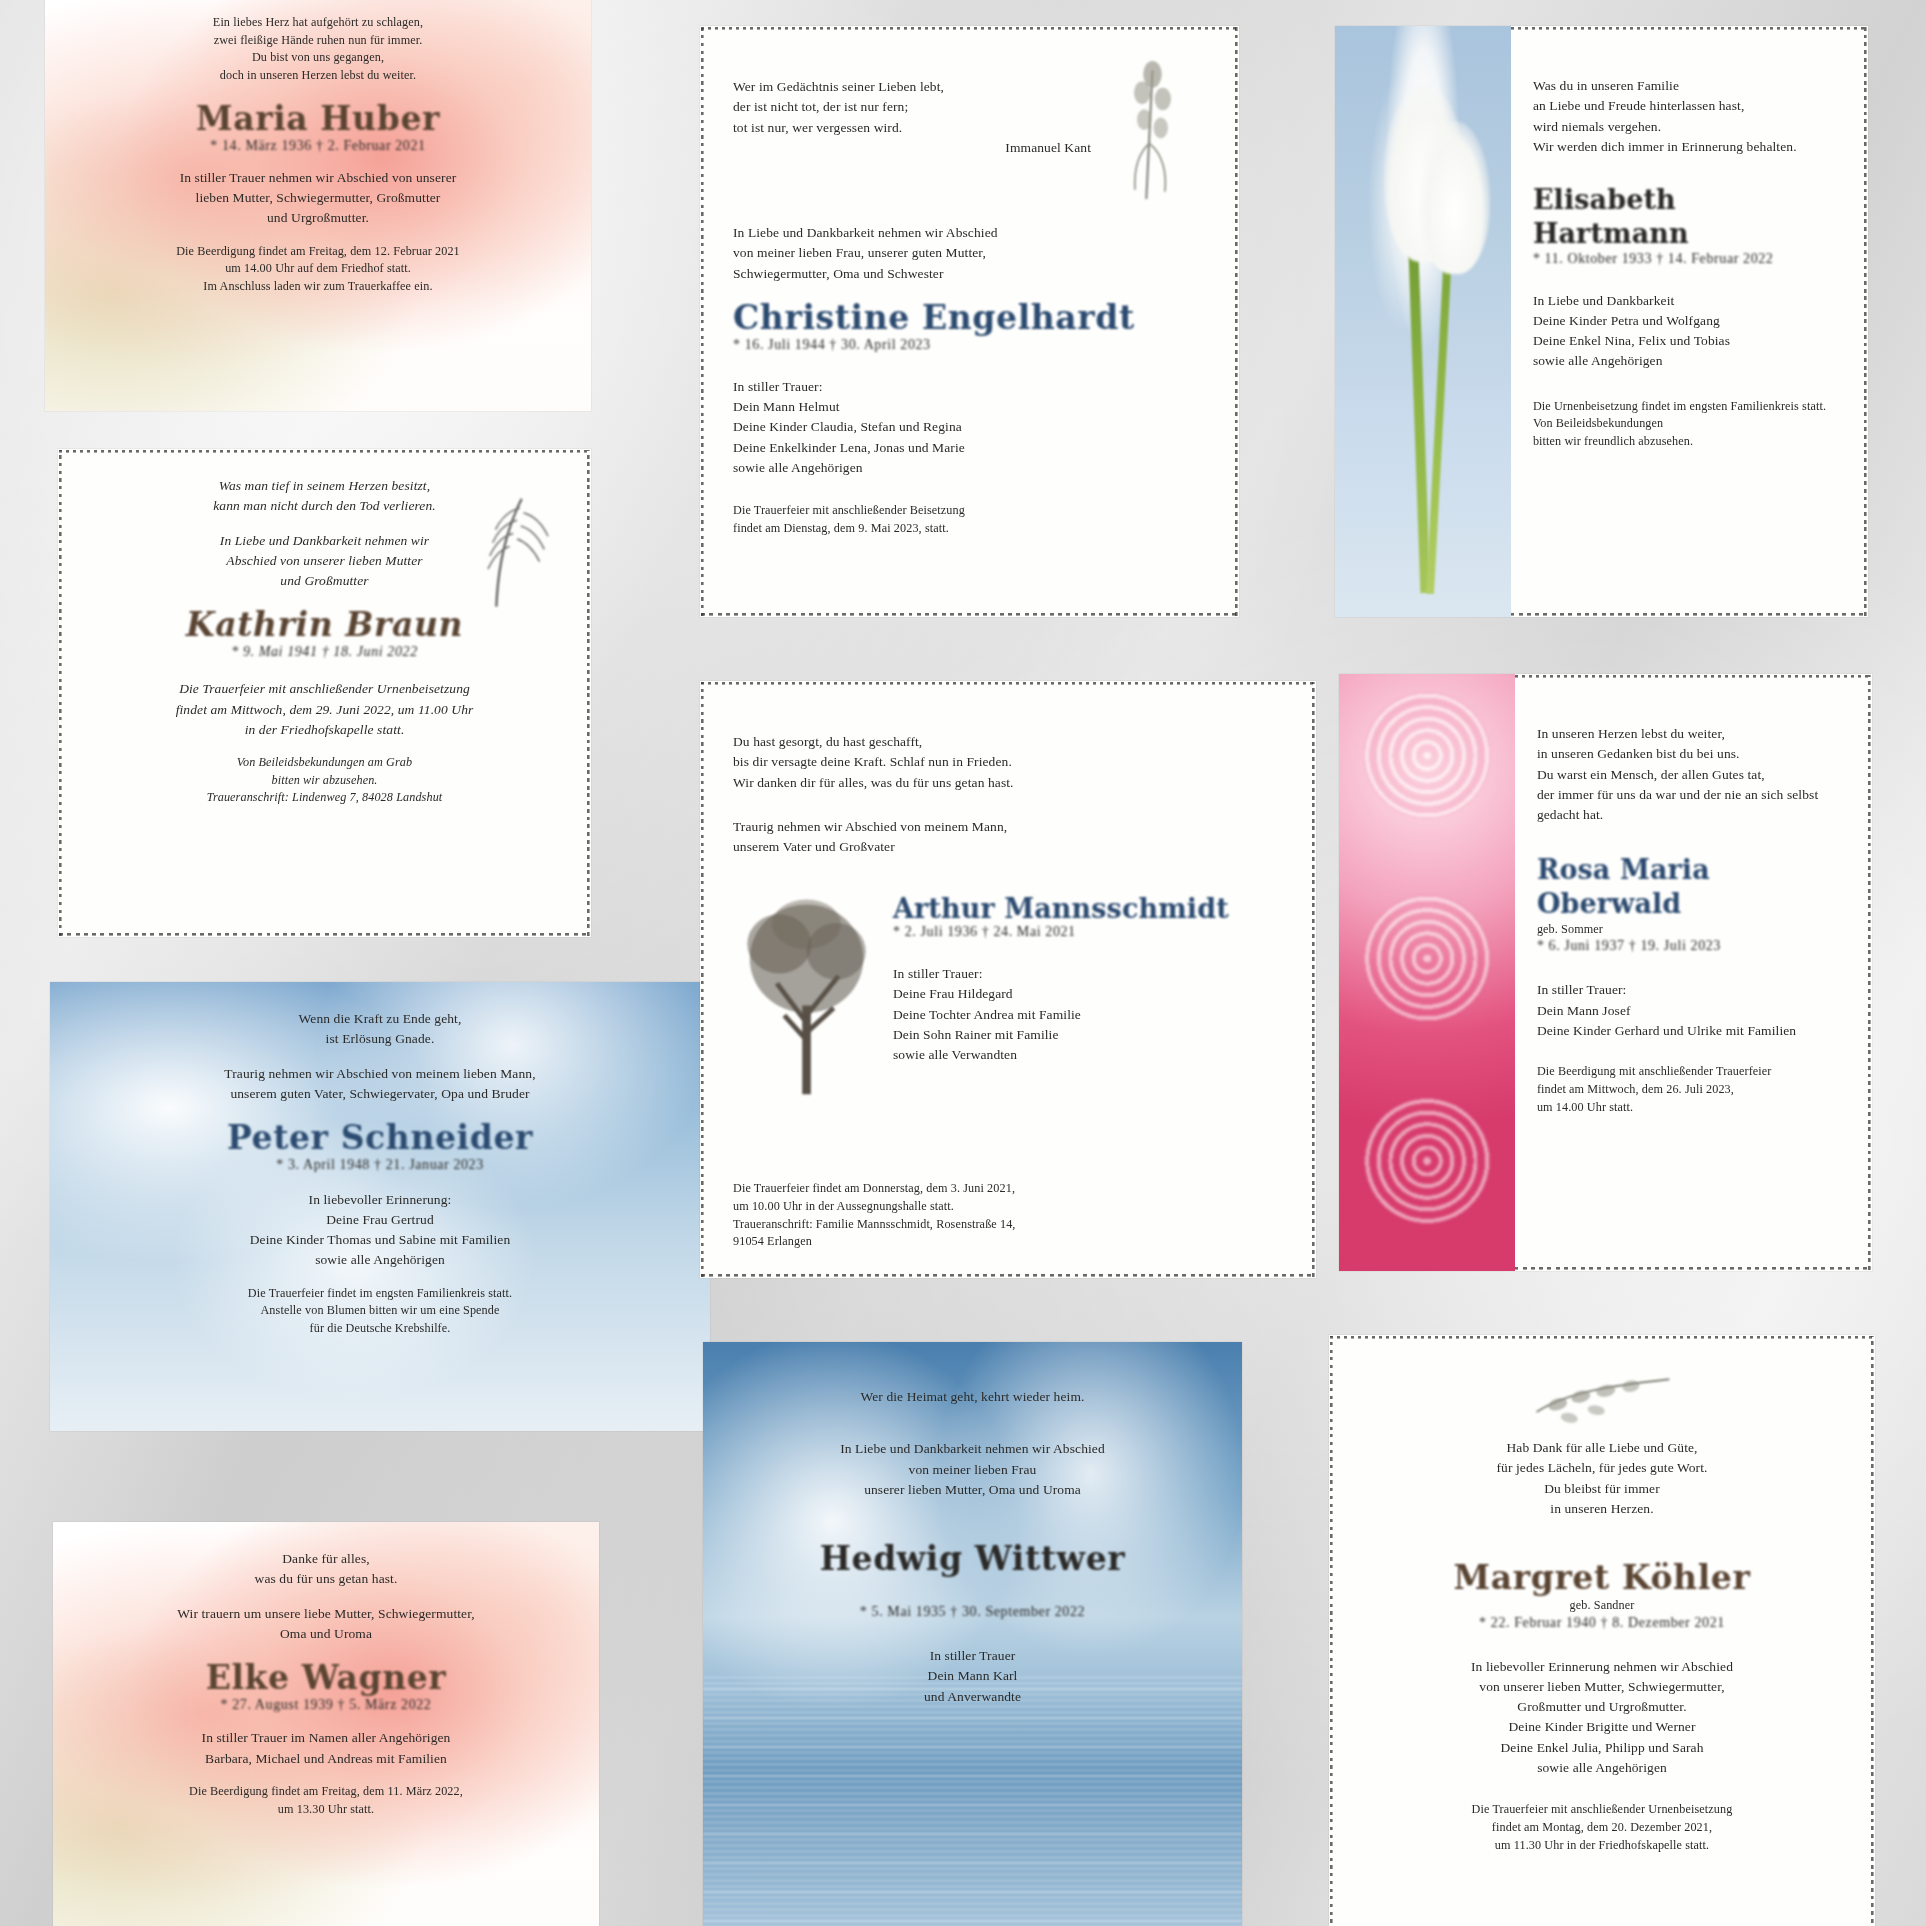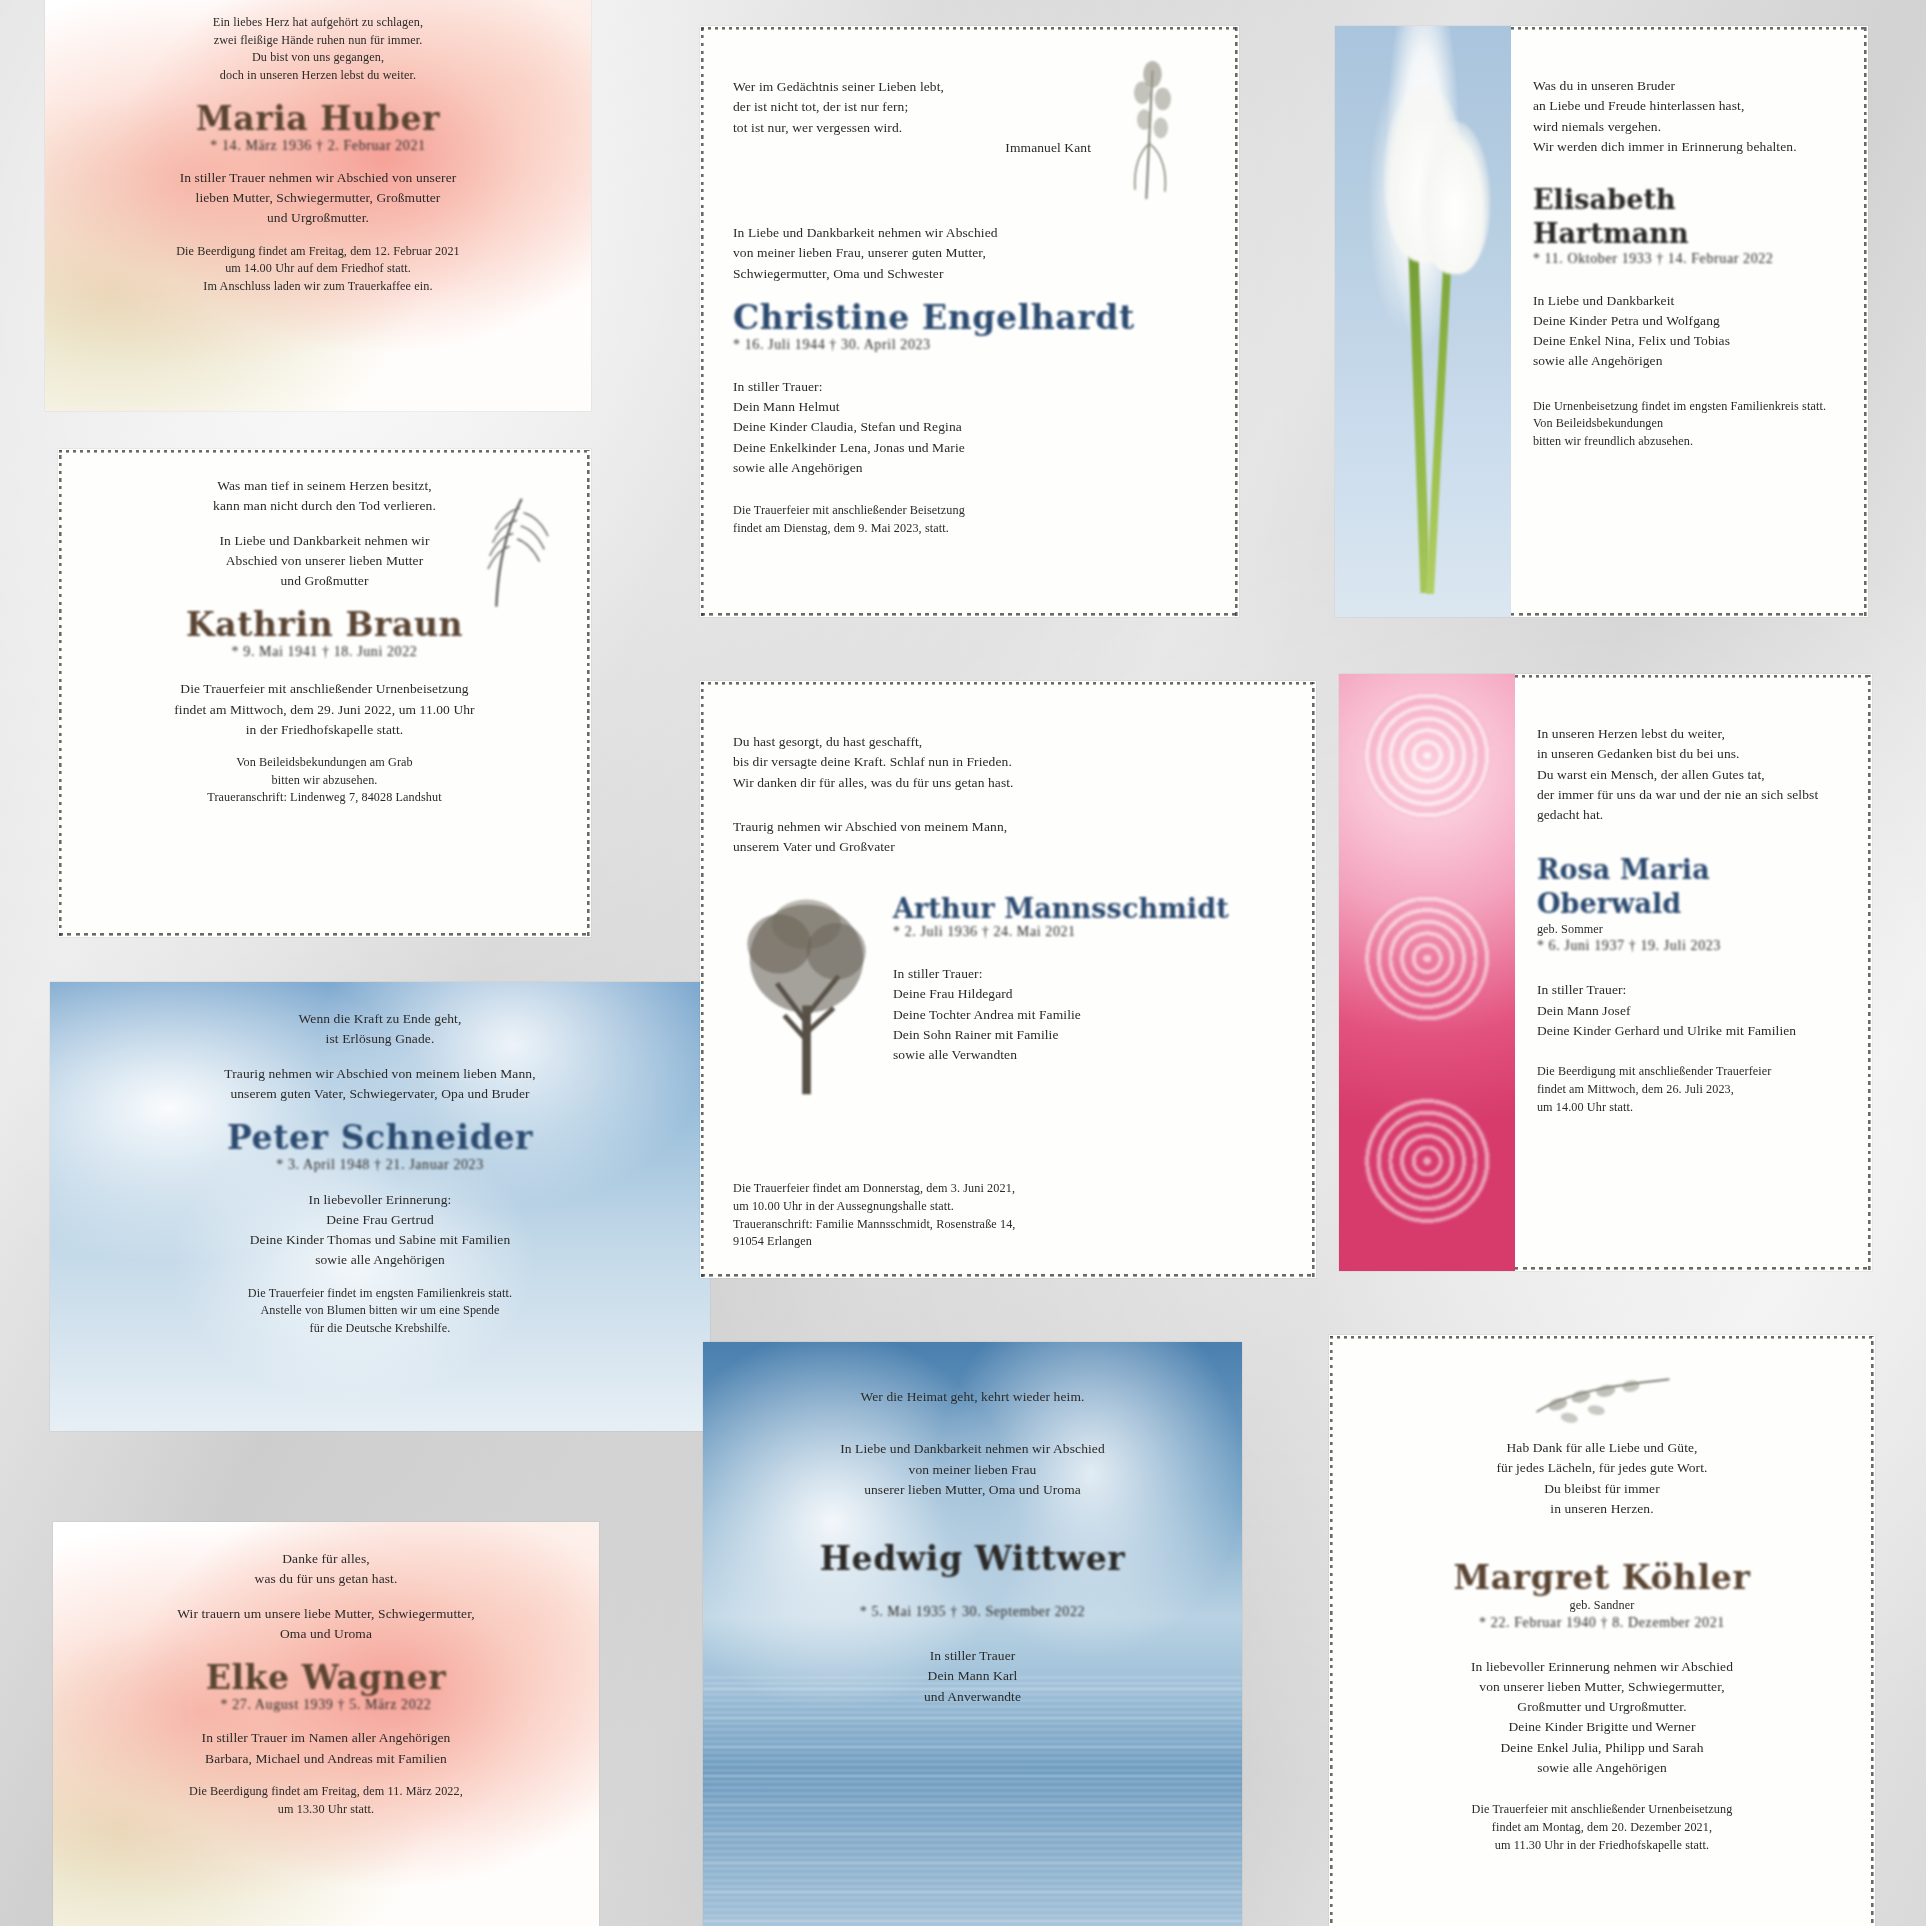--- a/index.html
+++ b/index.html
@@ -240,21 +240,21 @@
       <svg class="sprig" style="right:26px; top:45px; width:96px; height:122px;" viewBox="0 0 100 130">
         <path d="M55 5 C40 35, 30 70, 28 120" stroke="#4a4a46" stroke-width="2.5" fill="none"></path>
         <path d="M53 15 C40 18, 32 28, 27 38" stroke="#55554f" stroke-width="1.6" fill="none"></path>
         <path d="M50 28 C37 31, 29 41, 24 52" stroke="#55554f" stroke-width="1.6" fill="none"></path>
         <path d="M46 42 C33 45, 26 55, 21 66" stroke="#55554f" stroke-width="1.6" fill="none"></path>
         <path d="M42 56 C30 60, 24 70, 19 80" stroke="#55554f" stroke-width="1.6" fill="none"></path>
         <path d="M57 20 C70 24, 78 34, 83 45" stroke="#55554f" stroke-width="1.6" fill="none"></path>
         <path d="M54 34 C67 38, 74 48, 79 59" stroke="#55554f" stroke-width="1.6" fill="none"></path>
         <path d="M50 48 C62 52, 69 62, 74 72" stroke="#55554f" stroke-width="1.6" fill="none"></path>
       </svg>
-      <div class="pad" style="position:relative;">
+      <div class="pad" style="position:relative;font-style:italic;">
         <div class="txt body center block ink-dark">
           <div>Was man tief in seinem Herzen besitzt,</div>
           <div>kann man nicht durch den Tod verlieren.</div>
         </div>
         <div class="txt body center block ink-dark">
           <div>In Liebe und Dankbarkeit nehmen wir</div>
           <div>Abschied von unserer lieben Mutter</div>
           <div>und Großmutter</div>
         </div>
         <div class="name center ink-brown txt" style="margin-top:9px;">Kathrin Braun</div>
@@ -442,21 +442,21 @@
   <div class="card" style="left:1335px; top:26px; width:533px; height:591px;">
     <div class="card-inner">
       <div class="photo-left photo-lily">
         <div class="lily-stem"></div>
         <div class="lily-stem two"></div>
         <div class="lily-bloom"></div>
         <div class="lily-bloom two"></div>
       </div>
       <div class="content-right">
         <div class="txt body left block ink-dark">
-          <div>Was du in unseren Bruder</div>
+          <div>Was du in unseren Familie</div>
           <div>an Liebe und Freude hinterlassen hast,</div>
           <div>wird niemals vergehen.</div>
           <div>Wir werden dich immer in Erinnerung behalten.</div>
         </div>
         <div class="name-sm ink-dark txt" style="margin-top:26px; line-height:1.25;">Elisabeth Hartmann</div>
         <div class="dates txt ink-dark" style="margin-bottom:19px;">* 11. Oktober 1933     † 14. Februar 2022</div>
         <div class="txt body left block ink-dark">
           <div>In Liebe und Dankbarkeit</div>
           <div>Deine Kinder Petra und Wolfgang</div>
           <div>Deine Enkel Nina, Felix und Tobias</div>

